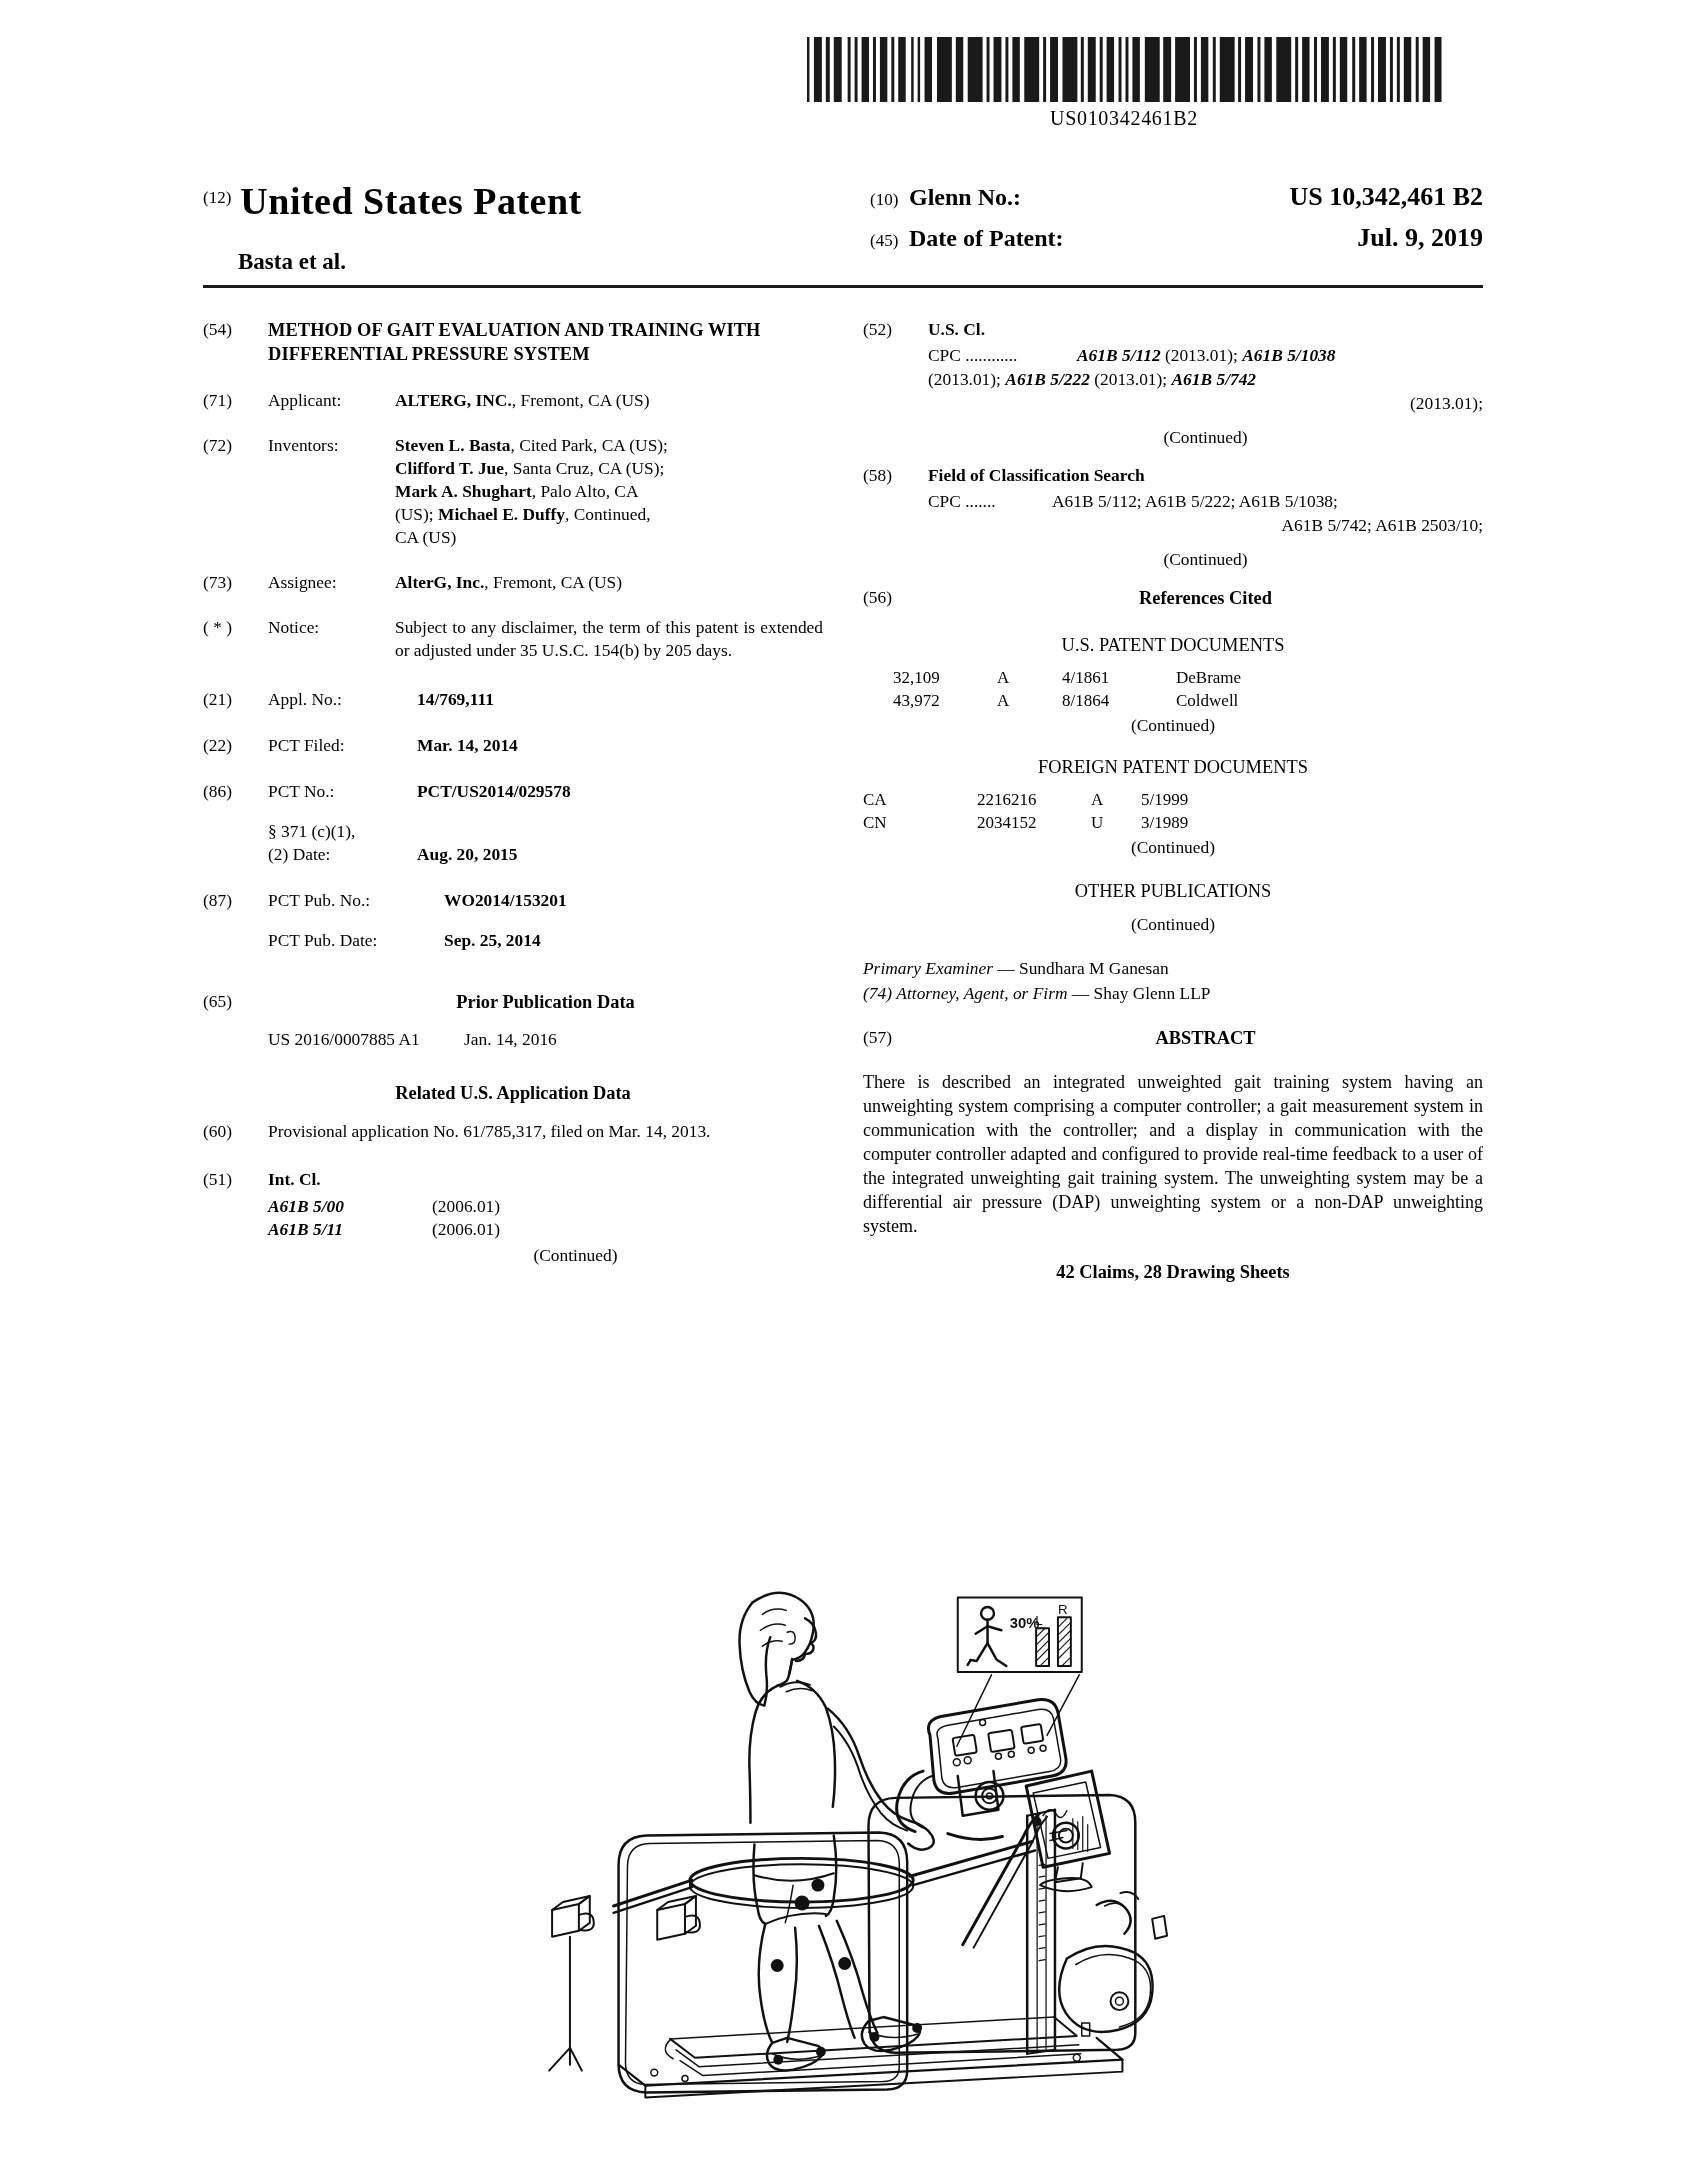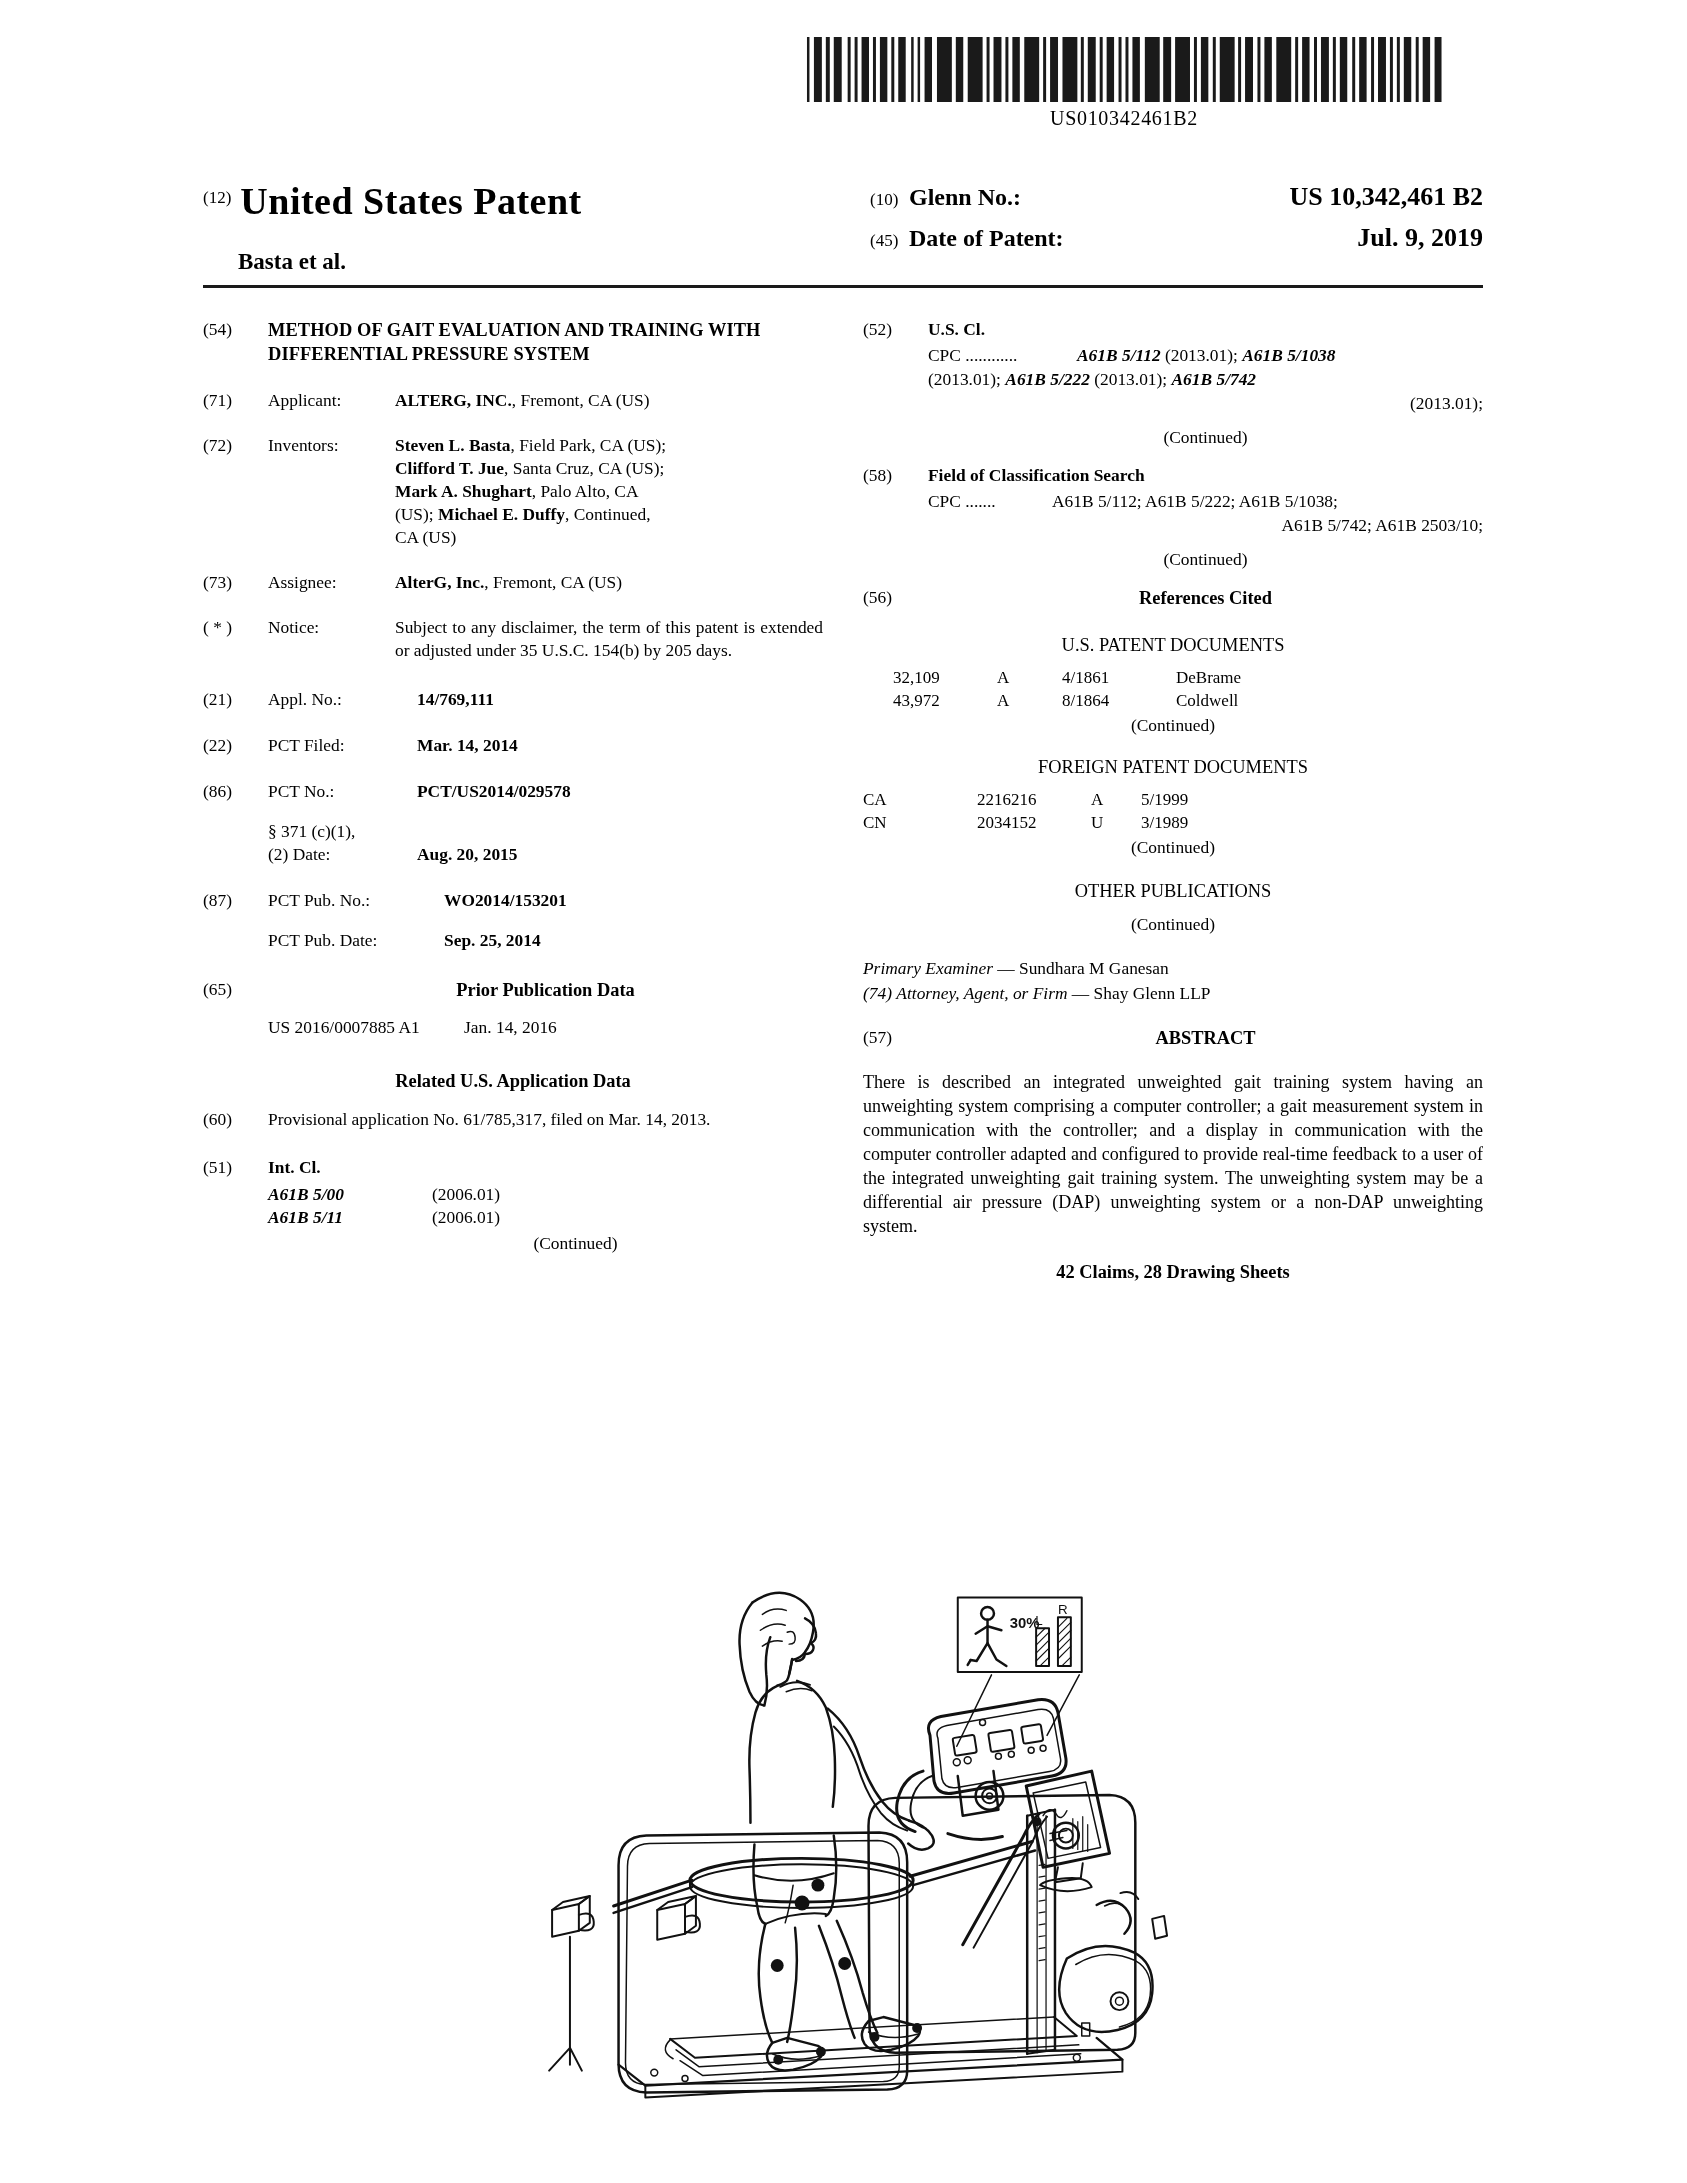--- a/index.html
+++ b/index.html
@@ -344,21 +344,21 @@
         </div>
       </div>
     </div>
 
     <div class="field" style="margin-top:22px;">
       <div class="fnum">(72)</div>
       <div class="fbody">
         <div class="indent-hang">
           <span class="lbl-col" style="width:127px;">Inventors:</span>
           <span class="val-col">
-            <span class="b">Steven L. Basta</span><span>, Field Park, CA (US);</span><br>
+            <span class="b">Steven L. Basta</span><span>, Cited Park, CA (US);</span><br>
             <span class="b">Clifford T. Jue</span><span>, Santa Cruz, CA (US);</span><br>
             <span class="b">Mark A. Shughart</span><span>, Palo Alto, CA</span><br>
             <span>(US); </span><span class="b">Michael E. Duffy</span><span>, Continued,</span><br>
             <span>CA (US)</span>
           </span>
         </div>
       </div>
     </div>
 
     <div class="field" style="margin-top:22px;">
@@ -425,21 +425,21 @@
           <span class="lbl-col" style="width:176px;">PCT Pub. No.:</span>
           <span class="val-col b">WO2014/153201</span>
         </div>
         <div class="indent-hang" style="margin-top:18px;">
           <span class="lbl-col" style="width:176px;">PCT Pub. Date:</span>
           <span class="val-col b">Sep. 25, 2014</span>
         </div>
       </div>
     </div>
 
-    <div class="field" style="margin-top:26px;">
+    <div class="field" style="margin-top:38px;">
       <div class="fnum">(65)</div>
       <div class="fbody">
         <div class="section-head">Prior Publication Data</div>
         <div style="margin-top:13px;">
           <span>US 2016/0007885 A1</span>
           <span style="padding-left:40px;">Jan. 14, 2016</span>
         </div>
       </div>
     </div>
 

